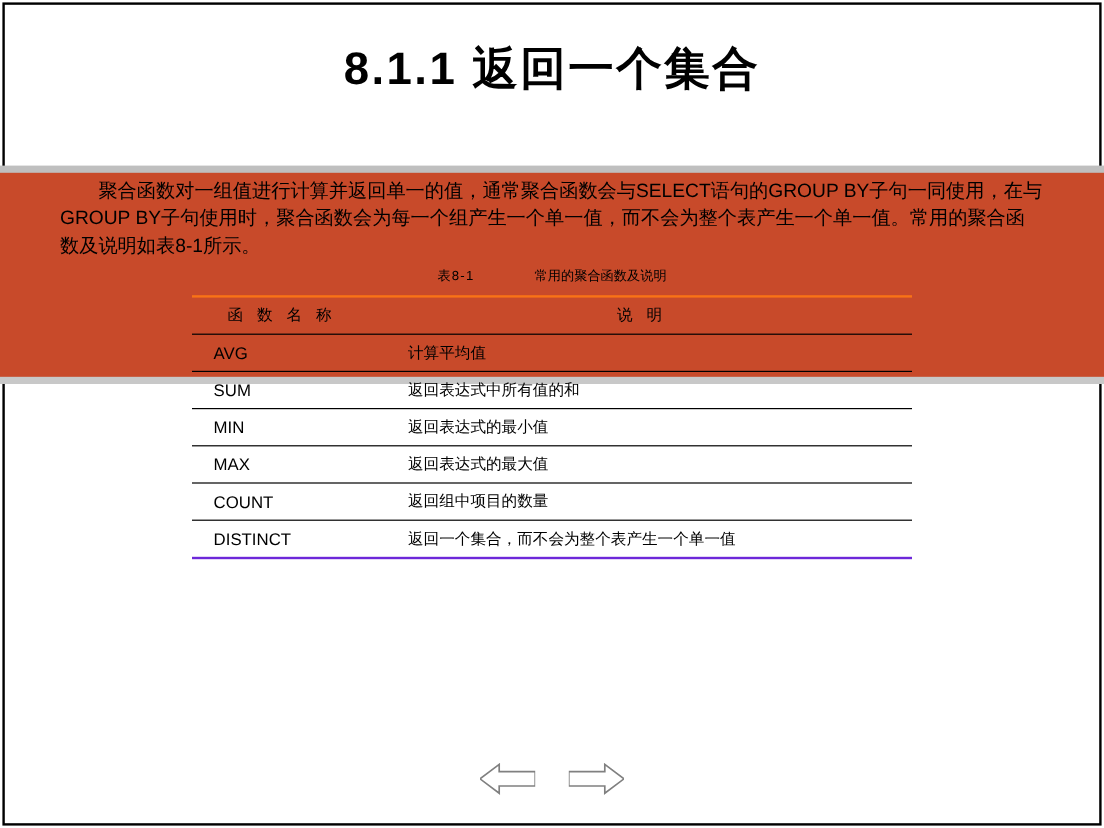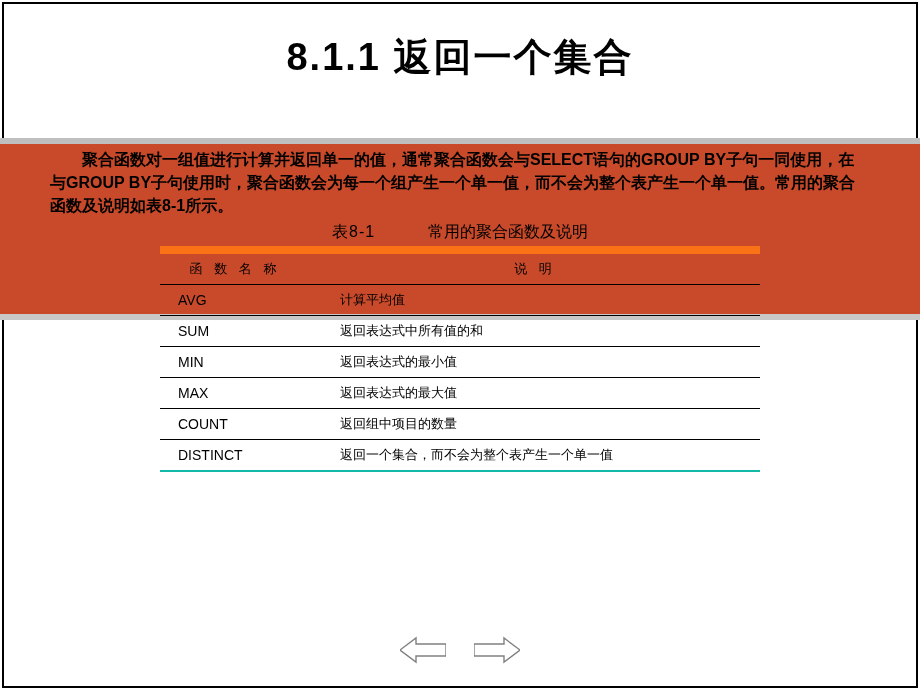--- a/index.html
+++ b/index.html
@@ -53,21 +53,21 @@
     color: #000;
     line-height: 1.45;
   }
   .body-text .indent { text-indent: 2em; display: inline; }
 
   .table-caption {
     position: absolute;
     top: 222px;
     left: 0; right: 0;
     text-align: center;
-    font-size: 16px;
+    font-size: 11px;
     color: #000;
     z-index: 5;
   }
   .table-caption .cap-id { letter-spacing: 1px; }
   .table-caption .cap-gap { display: inline-block; width: 44px; }
 
   table.func {
     position: absolute;
     top: 246px;
     left: 160px;
@@ -84,24 +84,24 @@
     padding: 6px 10px;
     text-align: left;
     vertical-align: middle;
     height: 18px;
   }
   table.func thead th {
     text-align: center;
     font-weight: normal;
     letter-spacing: 4px;
     font-size: 13px;
-    border-top: 8px solid #f97316;
+    border-top: 2px solid #f97316;
     border-bottom: 1px solid #000;
   }
-  table.func tr:last-child td { border-bottom: 2px solid #14b8a6; }
+  table.func tr:last-child td { border-bottom: 2px solid #6d28d9; }
   table.func col.fname { width: 150px; }
   table.func td.fname { padding-left: 18px; font-family: Arial, sans-serif; font-size: 14px; }
   table.func td.fdesc { padding-left: 30px; }
 
   
   table.func td.fname, table.func th.fname-h { border-right: none; }
   table.func td.fdesc, table.func th.fdesc-h { border-left: none; }
 
   .nav {
     position: absolute;
@@ -124,21 +124,21 @@
 
 <div class="slide-border"></div>
 
 <h1 class="title">8.1.1  返回一个集合</h1>
 
 <div class="grey-band-top"></div>
 <div class="orange-box"></div>
 <div class="grey-band-bottom"></div>
 
 <div class="body-text">
-  <span class="indent" style="display:block; text-indent:2em;font-weight:bold;">聚合函数对一组值进行计算并返回单一的值，通常聚合函数会与SELECT语句的GROUP BY子句一同使用，在与GROUP BY子句使用时，聚合函数会为每一个组产生一个单一值，而不会为整个表产生一个单一值。常用的聚合函数及说明如表8-1所示。</span>
+  <span class="indent" style="display:block; text-indent:2em;">聚合函数对一组值进行计算并返回单一的值，通常聚合函数会与SELECT语句的GROUP BY子句一同使用，在与GROUP BY子句使用时，聚合函数会为每一个组产生一个单一值，而不会为整个表产生一个单一值。常用的聚合函数及说明如表8-1所示。</span>
 </div>
 
 <div class="table-caption">
   <span class="cap-id">表8-1</span>
   <span class="cap-gap"></span>
   <span>常用的聚合函数及说明</span>
 </div>
 
 <table class="func">
   <colgroup>

